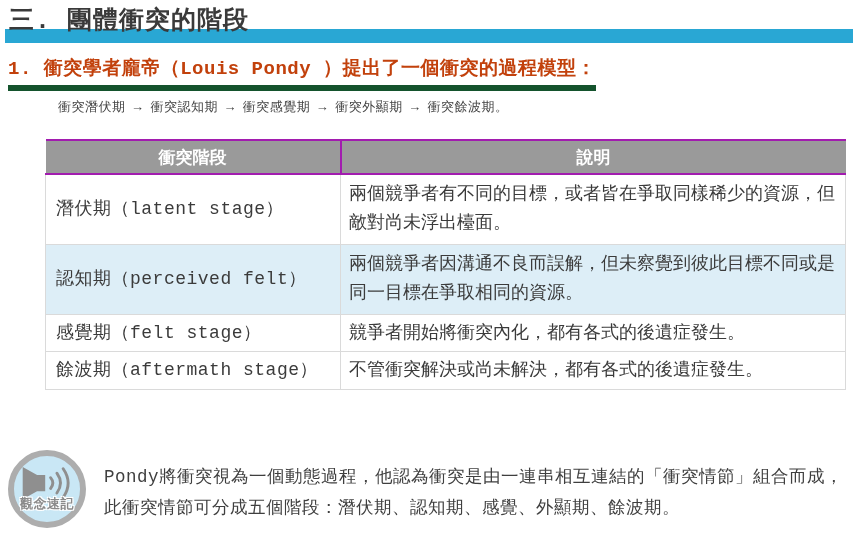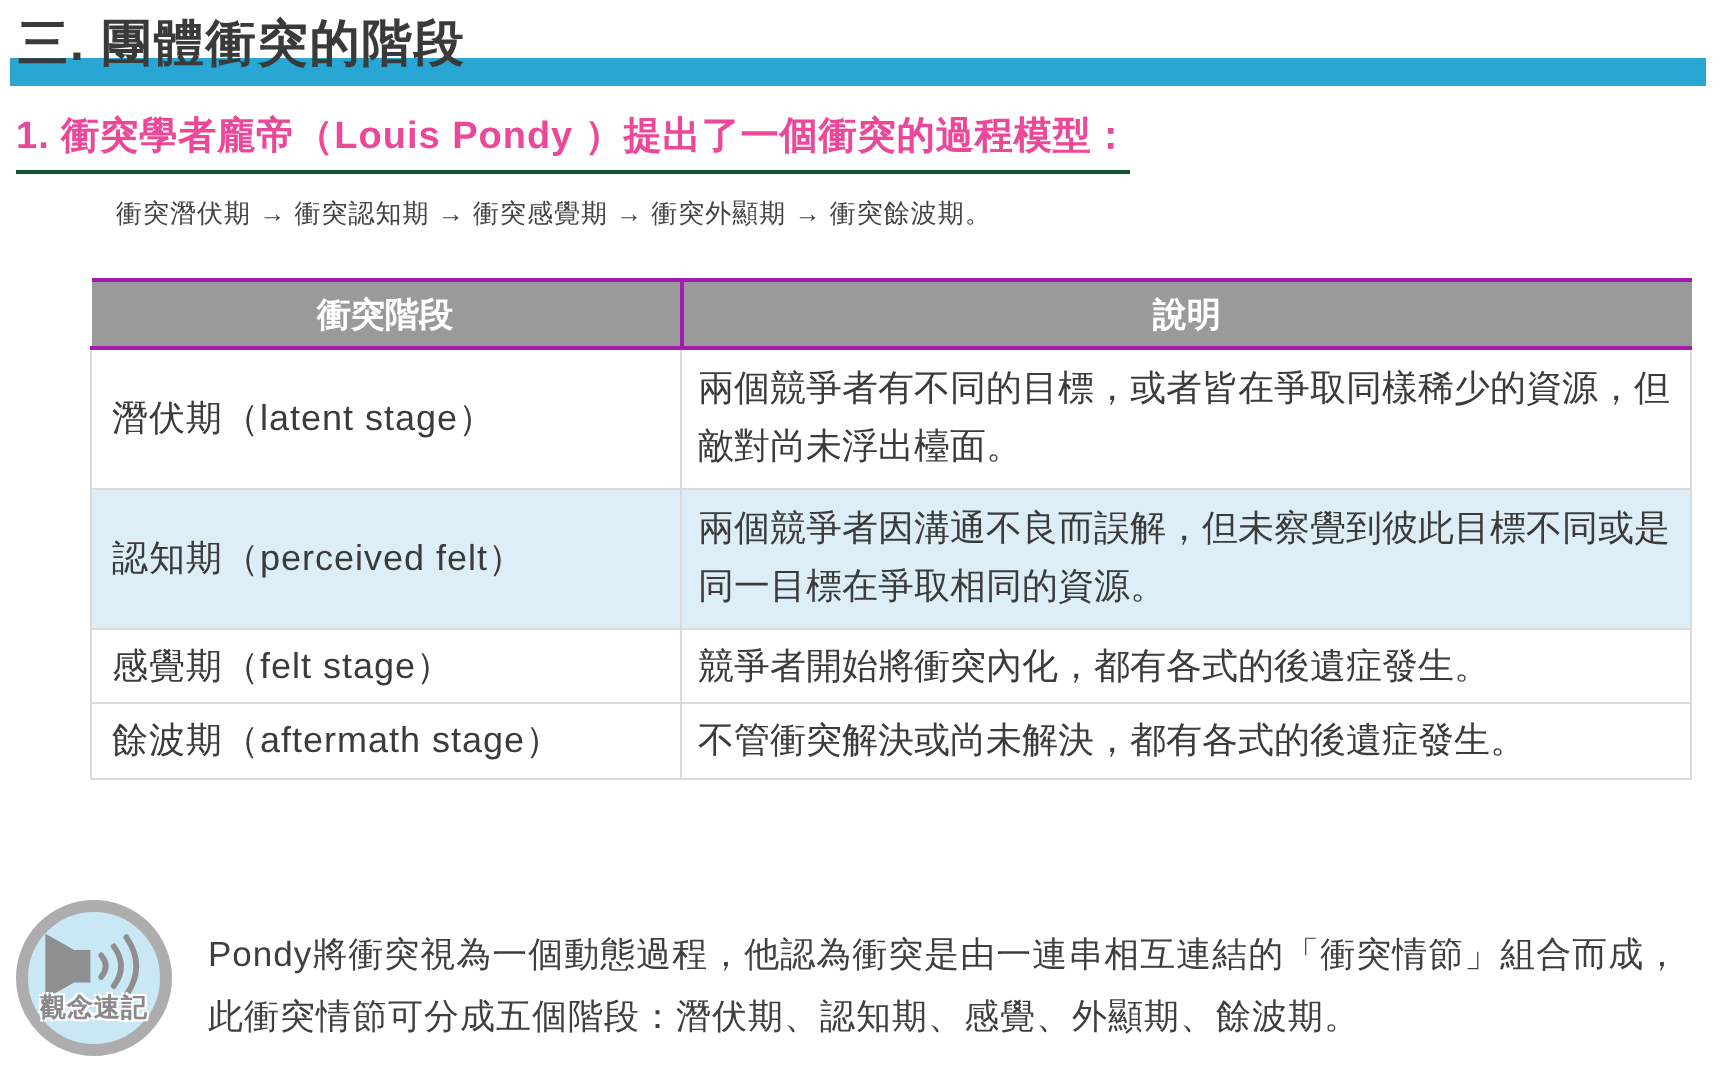--- a/index.html
+++ b/index.html
@@ -3,42 +3,42 @@
 <meta charset="utf-8">
 <style>
   * { margin: 0; padding: 0; box-sizing: border-box; }
   html, body {
     width: 863px; height: 539px;
     background: #ffffff;
     font-family: "Liberation Sans", "DejaVu Sans", sans-serif;
     color: #3b3b3b;
     overflow: hidden;
   }
-  .page { position: relative; width: 863px; height: 378px; }
+  .page { position: relative; width: 863px; height: 378px; font-family: Liberation Mono, monospace; }
 
   
   .section-title-wrap {
     position: absolute; top: 2px; left: 5px; right: 10px; height: 41px;
   }
   .section-title-bar {
     position: absolute; left: 0; right: 0; bottom: 0; height: 14px;
     background: #29a7d4;
   }
   .section-title-text {
     position: relative; z-index: 2;
     font-size: 25px; font-weight: bold; color: #3a3a3a;
     letter-spacing: 1px; padding-left: 4px; line-height: 40px;
   }
 
   
   .heading1 {
     position: absolute; top: 55px; left: 8px;
-    font-size: 19px; font-weight: bold; color: #ec4899;
+    font-size: 19px; font-weight: bold; color: #c2410c;
     letter-spacing: 0.5px;
-    border-bottom: 2px solid #14532d;
+    border-bottom: 6px solid #14532d;
     padding-bottom: 4px;
   }
 
   
   .flow-line {
     position: absolute; top: 98px; left: 58px;
     font-size: 13px; color: #434343; letter-spacing: 0.5px;
   }
 
   

